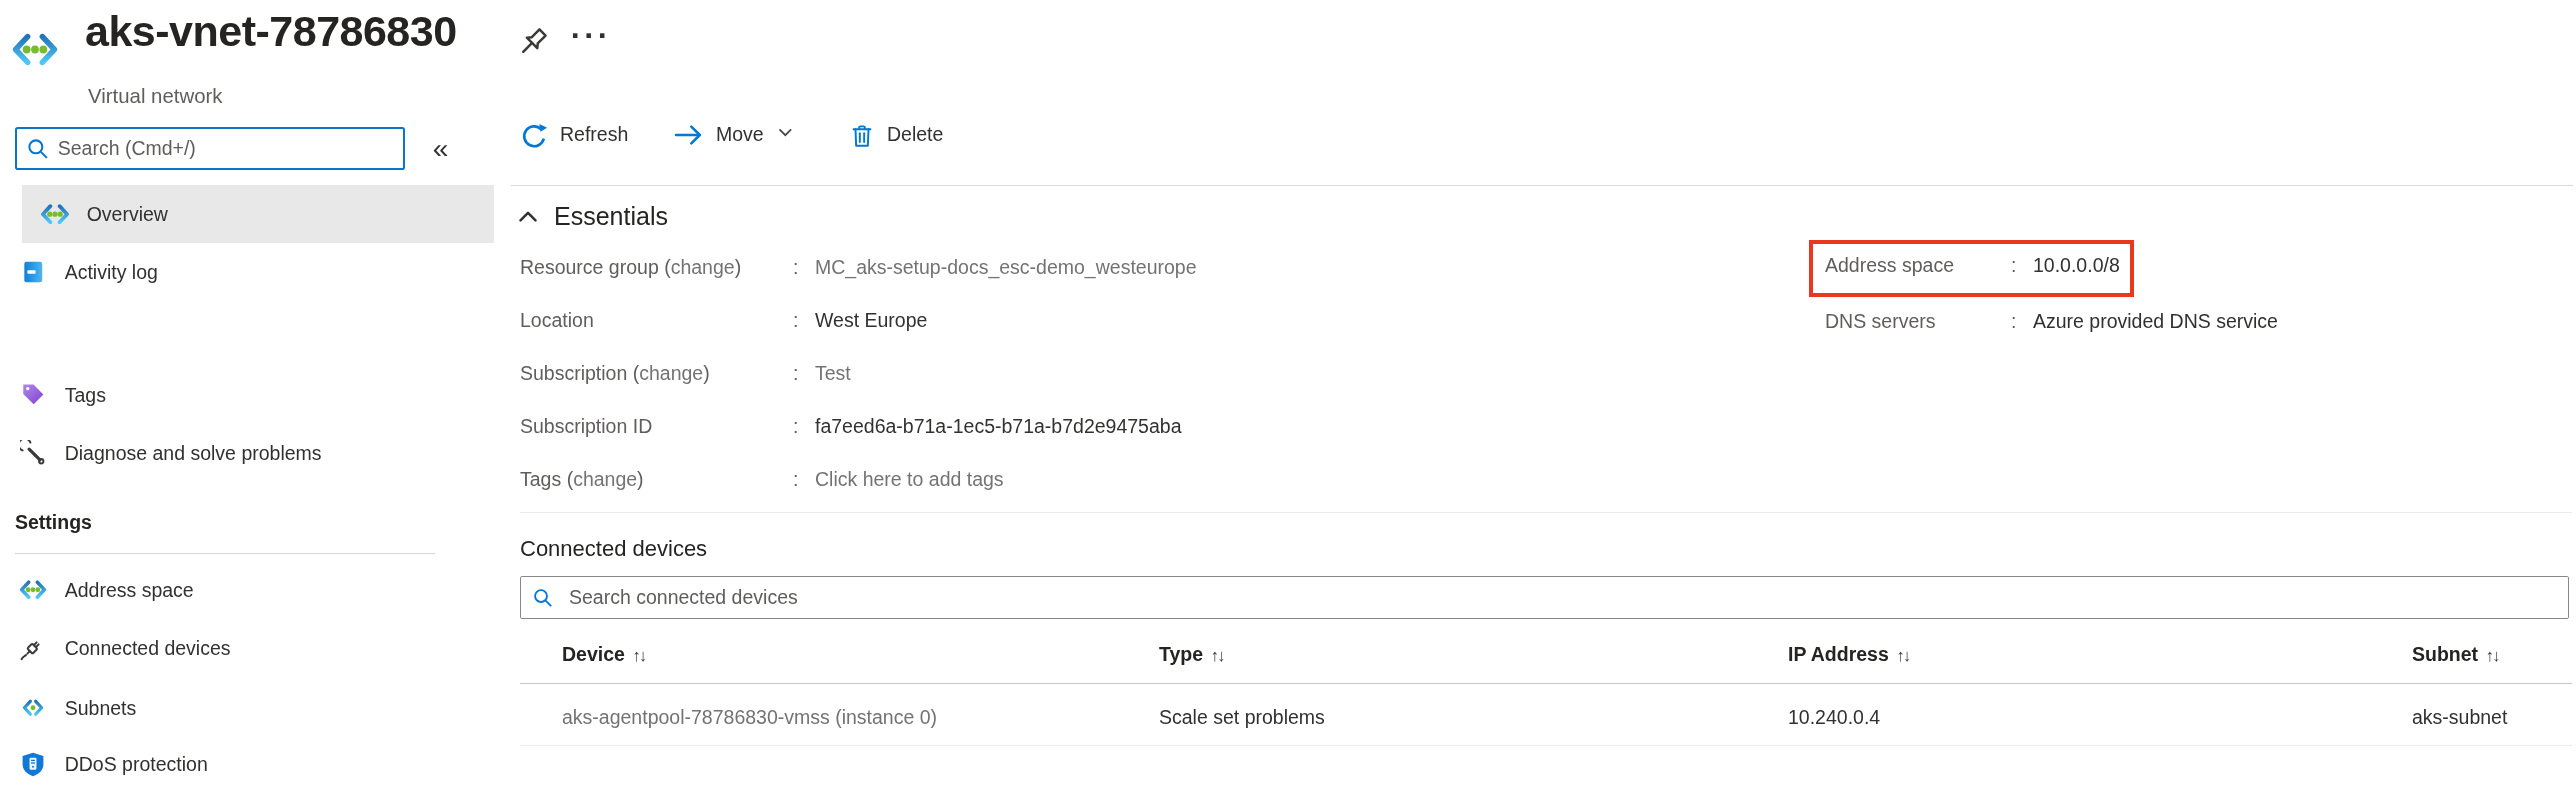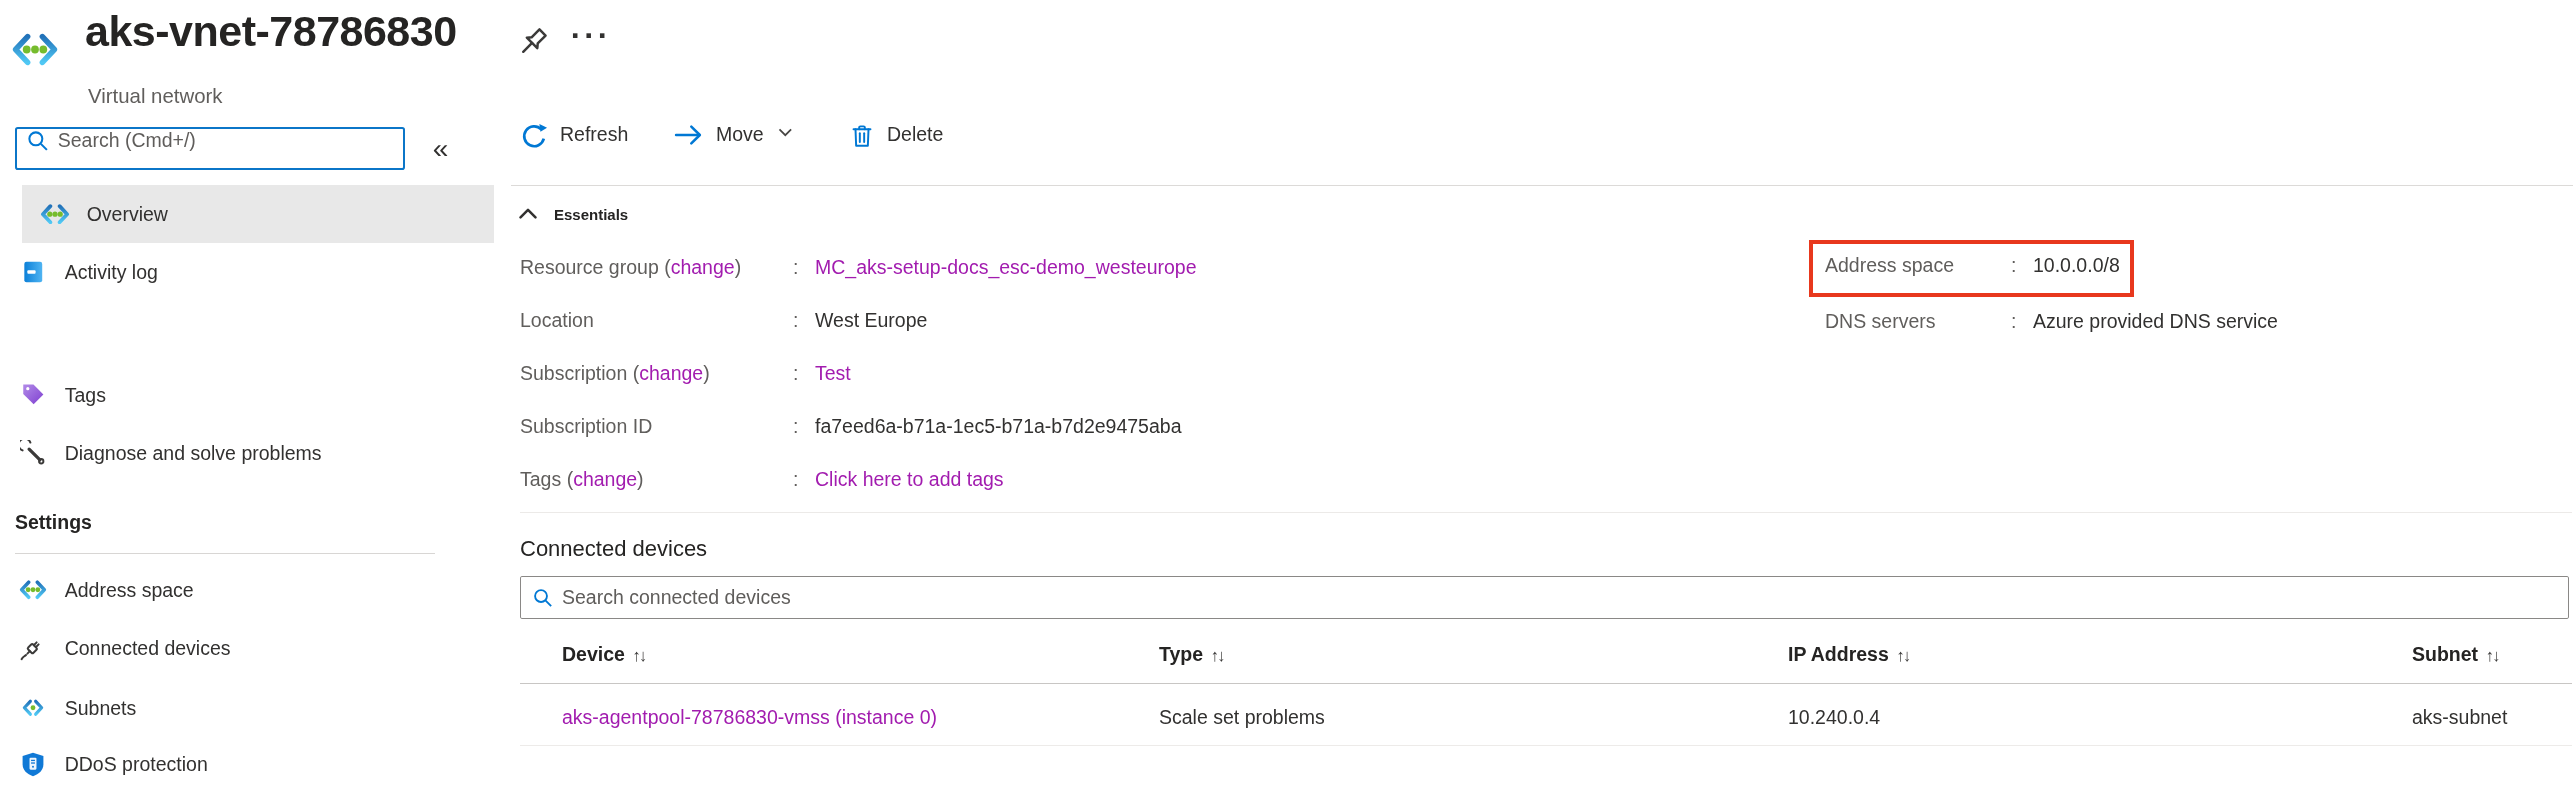--- a/index.html
+++ b/index.html
@@ -10,55 +10,55 @@
   
   .hdr-icon   { position: absolute; left: 11px;  top: 33px; }
   .hdr-title  { position: absolute; left: 85px;  top: 7.4px;  font-size: 43px; font-weight: 700; color: #252423; letter-spacing: -0.5px; }
   .hdr-sub    { position: absolute; left: 88px;  top: 85px; font-size: 20.4px; color: #605e5c; }
   .icon-btn   { position: absolute; background: none; border: none; cursor: pointer; display: flex; align-items: center; justify-content: center; }
   .hdr-pin    { left: 511px; top: 22px; width: 43px; height: 41px; }
   .hdr-more   { left: 565px; top: 13px; width: 52px; height: 45px; font-size: 32px; color: #323130; letter-spacing: 2.8px; font-weight: 700; }
 
   
   .sidebar { position: absolute; left: 0; top: 0; width: 472px; height: 789px; }
-  .sb-search { position: absolute; left: 15px; top: 127px; width: 390px; height: 43px; border: 2.8px solid #0b76c8; border-radius: 2.8px; display: flex; align-items: flex-start; padding: 0 7.4px 0 9.3px; gap: 7.4px; background: #fff; }
+  .sb-search { position: absolute; left: 15px; top: 127px; width: 390px; height: 43px; border: 2.8px solid #0b76c8; border-radius: 2.8px; display: flex; align-items: center; padding: 0 7.4px 0 9.3px; gap: 7.4px; background: #fff; }
   .sb-search input { flex: 1; border: none; outline: none; font-size: 19.5px; font-family: inherit; color: #323130; min-width: 0; }
   .sb-search input::placeholder { color: #5f5d5b; opacity: 1; }
   .sb-collapse { left: 418px; top: 130px; width: 45px; height: 37px; font-size: 28px; color: #323130; }
   .sb-item { position: absolute; left: 0; width: 472px; height: 58px; display: flex; align-items: center; padding-left: 16.7px; gap: 16px; font-size: 19.5px; color: #323130; cursor: pointer; background: transparent; border: none; text-align: left; font-family: inherit; }
   .sb-item.selected { background: #e8e8e8; margin-left: 22px; }
   .sb-ic { width: 32px; height: 32px; display: flex; align-items: center; justify-content: center; flex: none; }
   .sb-heading { position: absolute; left: 15px; top: 511px; font-size: 19.5px; font-weight: 700; color: #252423; }
   .sb-divider { position: absolute; left: 15px; top: 553px; width: 420px; border-top: 1.9px solid #d8d6d4; }
 
   
   .tb-btn { position: absolute; top: 123px; height: 45px; display: flex; align-items: flex-start; gap: 12px; background: none; border: none; cursor: pointer; font-size: 19.5px; color: #323130; font-family: inherit; }
   .tb-refresh { left: 520px; }
   .tb-move    { left: 674px; }
   .tb-delete  { left: 849px; }
   .toolbar-divider { position: absolute; left: 511px; top: 185px; width: 2062px; border-top: 1.9px solid #dcdad8; }
 
   
   .ess-header { position: absolute; left: 516px; top: 202px; display: flex; align-items: center; gap: 14px; background: none; border: none; cursor: pointer; font-family: inherit; }
-  .ess-header .t { font-size: 15px; font-weight: 700; color: #252423; }
+  .ess-header .t { font-size: 25px; font-weight: 400; color: #252423; }
   .ess-row  { position: absolute; font-size: 19.5px; white-space: nowrap; }
   .ess-row.l { left: 520px; }
   .ess-row.r { left: 1825px; }
   .ess-label  { display: inline-block; width: 273px; color: #605e5c; }
   .ess-label.rw { width: 186px; }
   .ess-colon  { display: inline-block; width: 22px; color: #605e5c; }
   .ess-value  { color: #323130; }
-  a.link { color: #a21caf; text-decoration: none; cursor: pointer; }
+  a.link { color: #737373; text-decoration: none; cursor: pointer; }
   .paren { color: #605e5c; }
   .hl-box { position: absolute; left: 1809px; top: 240px; width: 325px; height: 57px; border: 4.6px solid #e8381d; }
   .ess-divider { position: absolute; left: 520px; top: 512px; width: 2052px; border-top: 1.9px solid #eceae8; }
 
   
   .cd-title  { position: absolute; left: 520px; top: 536px; font-size: 22px; color: #252423; }
-  .cd-search { position: absolute; left: 520px; top: 576px; width: 2049px; height: 43px; border: 1.9px solid #8a8886; border-radius: 1.9px; display: flex; align-items: center; padding: 0 16px 0 11px; gap: 8px; background: #fff; }
+  .cd-search { position: absolute; left: 520px; top: 576px; width: 2049px; height: 43px; border: 1.9px solid #8a8886; border-radius: 1.9px; display: flex; align-items: center; padding: 0 16px 0 11px; gap: 15px; background: #fff; }
   .cd-search input { flex: 1; border: none; outline: none; font-size: 19.5px; font-family: inherit; color: #323130; min-width: 0; }
   .cd-search input::placeholder { color: #5f5d5b; opacity: 1; }
   .tbl-cell { position: absolute; font-size: 19.5px; white-space: nowrap; }
   .tbl-head { top: 643px; font-weight: 700; color: #252423; cursor: pointer; }
   .tbl-data { top: 706px; color: #323130; }
   .c1 { left: 562px; }  .c2 { left: 1159px; }  .c3 { left: 1788px; }  .c4 { left: 2412px; }
   .sort { font-size: 16.7px; font-weight: 400; color: #3b3a39; margin-left: 7.4px; letter-spacing: -1.9px; }
   .tbl-divider-head { position: absolute; left: 520px; top: 683px; width: 2052px; border-top: 1.9px solid #c8c6c4; }
   .tbl-divider-row  { position: absolute; left: 520px; top: 745px; width: 2052px; border-top: 1.9px solid #edebe9; }
 

